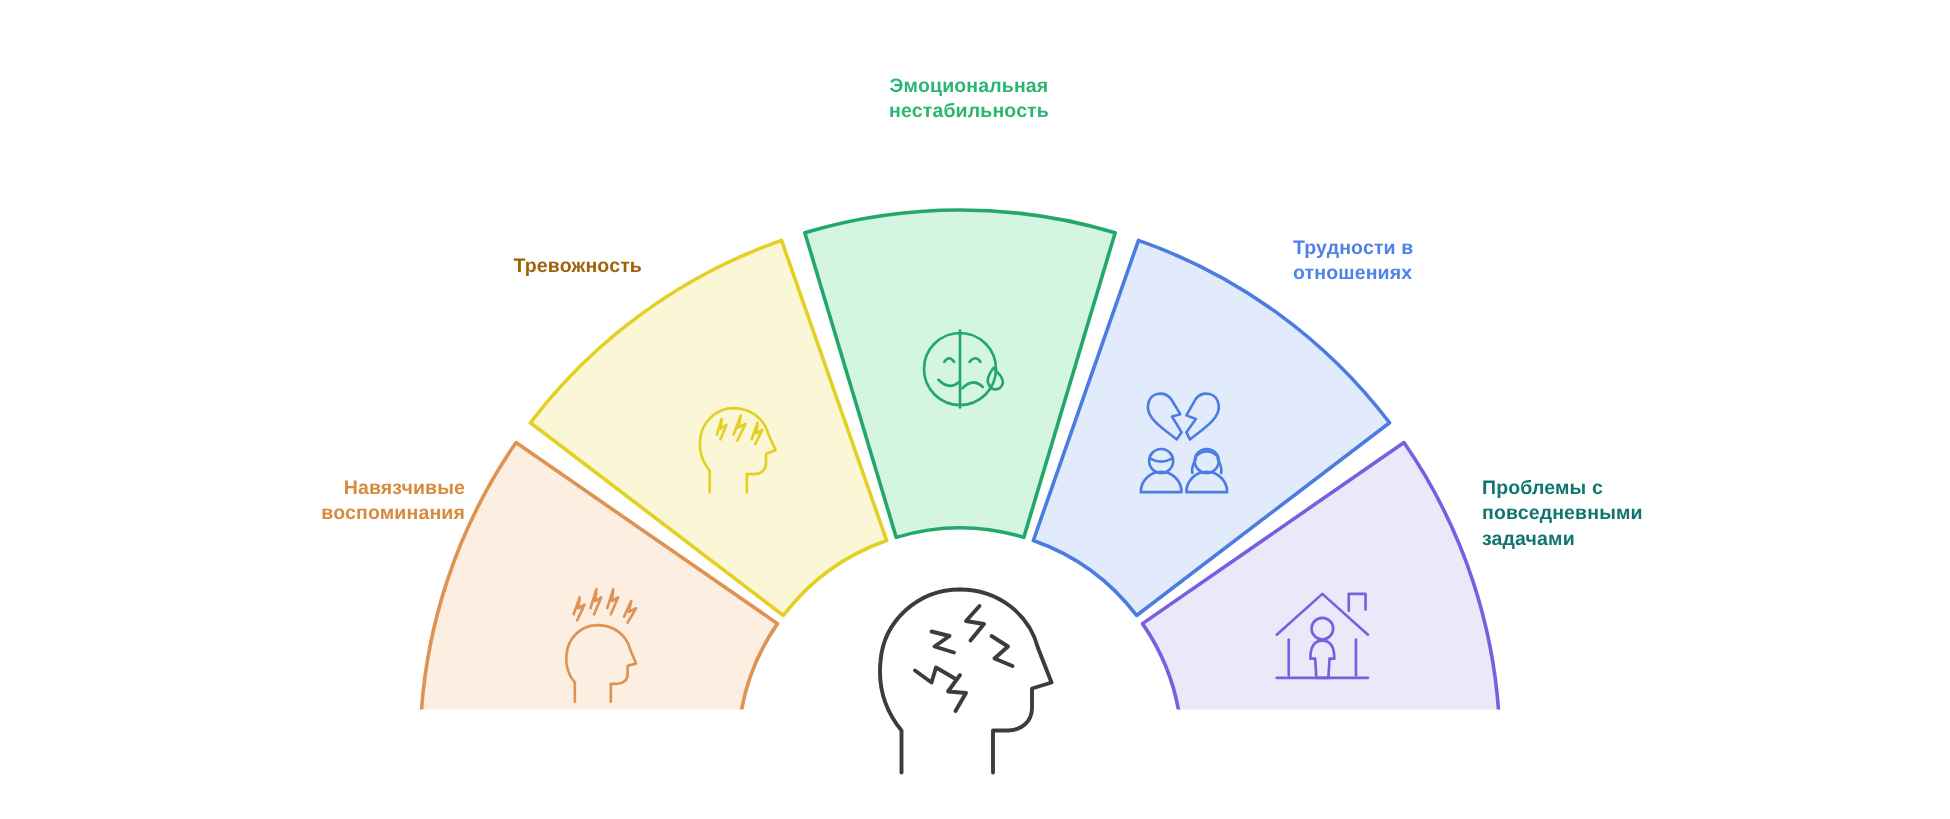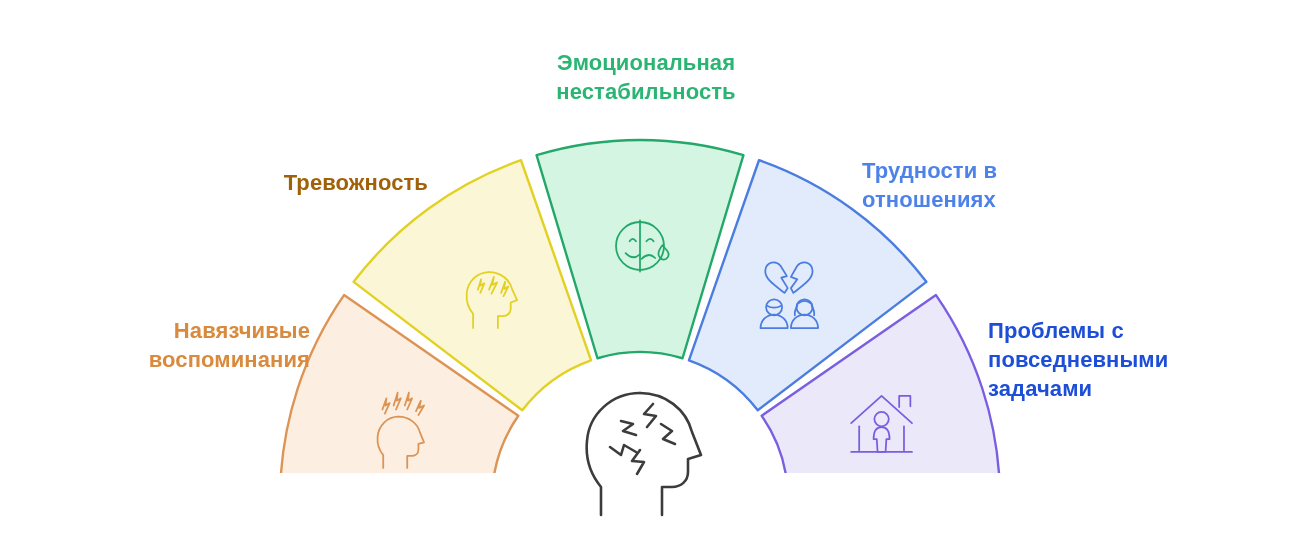--- a/index.html
+++ b/index.html
@@ -20,21 +20,21 @@
   #fan-svg {
     position: absolute;
     left: 0;
     top: 0;
     width: 1300px;
     height: 546px;
   }
   .seg-label {
     position: absolute;
     font-weight: bold;
-    font-size: 22px;
+    font-size: 13px;
     line-height: 1.32;
     letter-spacing: 0.1px;
     white-space: pre-line;
   }
   .lbl-emotional {
     left: 536px;
     top: 48px;
     width: 220px;
     text-align: center;
   }
@@ -174,17 +174,17 @@
 воспоминания</div>
 
   <div class="seg-label lbl-anxiety" style="color: #a16207;">Тревожность</div>
 
   <div class="seg-label lbl-emotional" style="color: rgb(43, 181, 115);">Эмоциональная
 нестабильность</div>
 
   <div class="seg-label lbl-relationships" style="color: rgb(77, 130, 232);">Трудности в
 отношениях</div>
 
-  <div class="seg-label lbl-daily" style="color: #1d4ed8;">Проблемы с
+  <div class="seg-label lbl-daily" style="color: #0f766e;">Проблемы с
 повседневными
 задачами</div>
 
 </div>
 
 </body></html>

